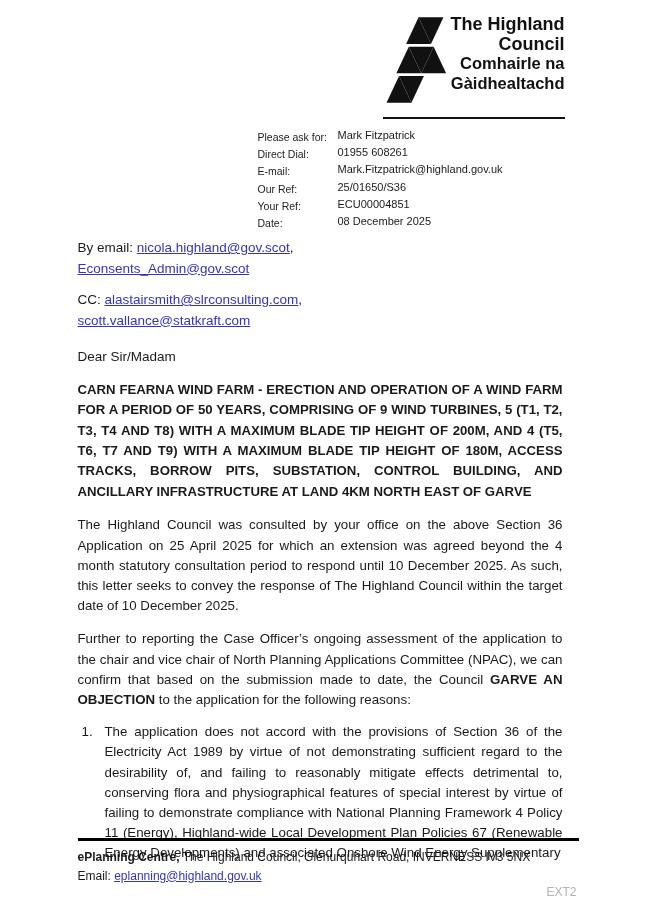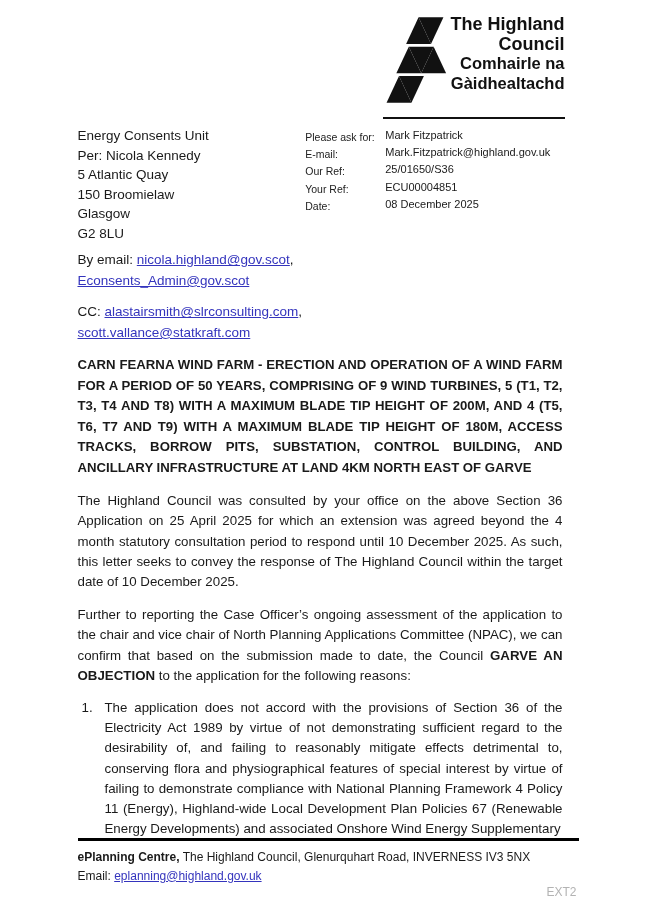--- a/index.html
+++ b/index.html
@@ -122,32 +122,28 @@
           <div class="en">Council</div>
           <div class="ga">Comhairle na</div>
           <div class="ga">Gàidhealtachd</div>
         </span>
       </div>
       <div class="logo-rule"></div>
     </div>
   </div>
 
   <div class="addr-row">
-    <div class="recipient">
-      <div>Energy Consents Unit</div>
-      <div>Per: Nicola Kennedy</div>
-      <div>5 Atlantic Quay</div>
-      <div>150 Broomielaw</div>
-      <div>Glasgow</div>
-      <div>G2 8LU</div>
-    </div>
     <div class="contact">
       <div class="contact-row">
         <span class="contact-label">Please ask for:</span>
         <span class="contact-value">Mark Fitzpatrick</span>
+      </div>
+      <div class="contact-row">
+        <span class="contact-label">Direct Dial:</span>
+        <span class="contact-value">01955 608261</span>
       </div>
       <div class="contact-row">
         <span class="contact-label">E-mail:</span>
         <span class="contact-value">Mark.Fitzpatrick@highland.gov.uk</span>
       </div>
       <div class="contact-row">
         <span class="contact-label">Our Ref:</span>
         <span class="contact-value">25/01650/S36</span>
       </div>
       <div class="contact-row">
@@ -164,20 +160,21 @@
   <div class="email-block">
     <span>By email: </span><a class="doc-link">nicola.highland@gov.scot</a><span>,</span><br>
     <a class="doc-link">Econsents_Admin@gov.scot</a>
   </div>
 
   <div class="cc-block">
     <span>CC: </span><a class="doc-link">alastairsmith@slrconsulting.com</a><span>,</span><br>
     <a class="doc-link">scott.vallance@statkraft.com</a>
   </div>
 
+  <div class="salutation">Dear Sir/Madam</div>
 
   <div class="subject">CARN FEARNA WIND FARM - ERECTION AND OPERATION OF A WIND FARM FOR A PERIOD OF 50 YEARS, COMPRISING OF 9 WIND TURBINES, 5  (T1, T2, T3, T4 AND T8) WITH A MAXIMUM BLADE TIP HEIGHT OF 200M, AND 4  (T5, T6, T7 AND T9) WITH A MAXIMUM BLADE TIP HEIGHT OF 180M, ACCESS TRACKS, BORROW PITS, SUBSTATION, CONTROL BUILDING, AND ANCILLARY INFRASTRUCTURE AT LAND 4KM NORTH EAST OF GARVE</div>
 
   <div class="para">The Highland Council was consulted by your office on the above Section 36 Application on 25 April 2025 for which an extension was agreed beyond the 4 month statutory consultation period to respond until 10 December 2025. As such, this letter seeks to convey the response of The Highland Council within the target date of 10 December 2025.</div>
 
   <div class="para">
     <span>Further to reporting the Case Officer’s ongoing assessment of the application to the chair and vice chair of North Planning Applications Committee (NPAC), we can confirm that based on the submission made to date, the Council </span><span class="bold-inline">GARVE AN OBJECTION</span><span> to the application for the following reasons:</span>
   </div>
 
   <div class="list-item">

